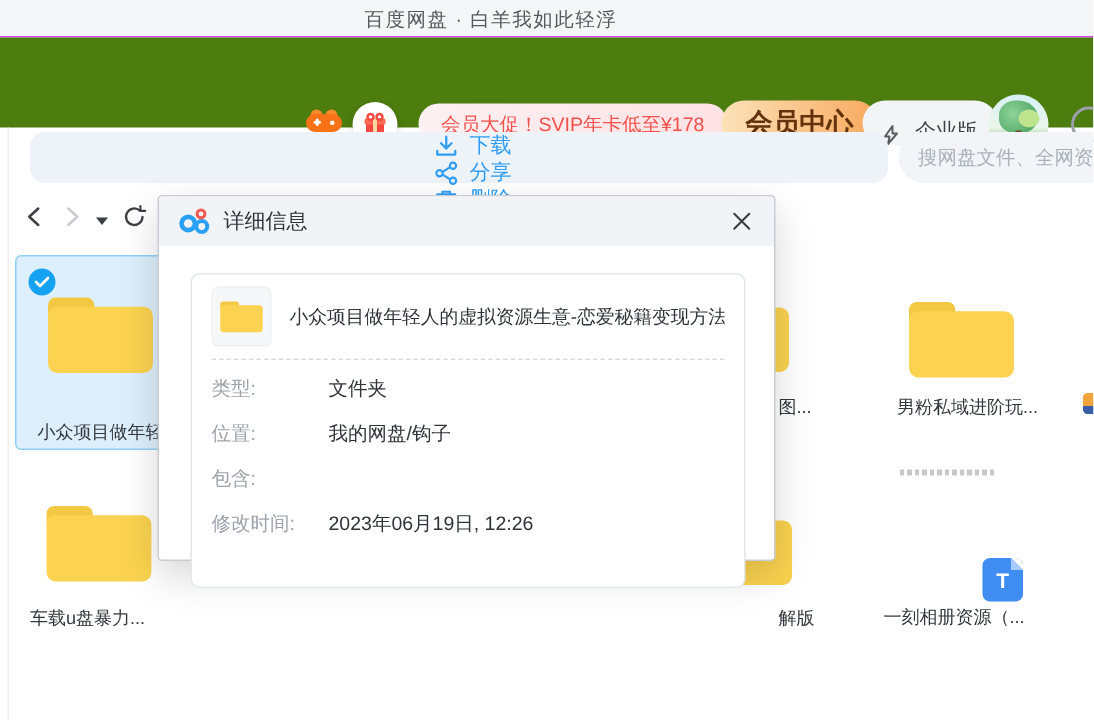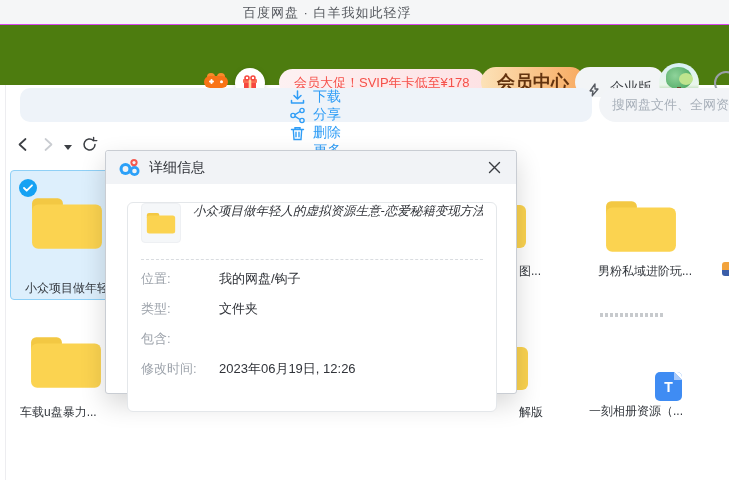--- a/index.html
+++ b/index.html
@@ -65,26 +65,26 @@
             background:repeating-linear-gradient(90deg,#9aa0a6 0 3px,transparent 3px 5px); }
   .ticon { position:absolute; left:655px; top:372px; width:27px; height:29px; background:#3f8cf3; border-radius:5px;
            z-index:1; display:flex; align-items:center; justify-content:center; color:#fff; font-size:14px; font-weight:bold; }
   .ticon::after { content:""; position:absolute; top:0; right:0; width:0; height:0;
                   border-top:8px solid #fff; border-left:8px solid #a9cafb; border-top-right-radius:5px; }
   .clipped-frag { position:absolute; left:722px; top:262px; width:10px; height:14px; border-radius:3px 0 0 3px;
                   background:linear-gradient(180deg,#f2a33c 60%,#3a5da8 60%); z-index:1; }
 
   
   .dialog { position:absolute; left:105px; top:130px; width:412px; height:244px; background:#fff; z-index:10;
-            border:1px solid #c9cdd3; border-radius:3px; box-shadow:0 10px 26px rgba(0,0,0,.16);margin-top:20px; }
+            border:1px solid #c9cdd3; border-radius:3px; box-shadow:0 10px 26px rgba(0,0,0,.16); }
   .dlg-header { height:33px; background:#f1f3f6; border-radius:3px 3px 0 0; display:flex; align-items:center; padding:0 13px; }
   .dlg-title { margin-left:8px; font-size:14px; color:#2f3238; }
   .dlg-close { margin-left:auto; width:18px; height:18px; display:flex; align-items:center; justify-content:center; cursor:pointer; }
   .card { position:absolute; left:21px; top:51px; width:370px; height:210px; border:1px solid #e4e7ea; border-radius:6px; background:#fff; }
-  .file-row { height:56px; display:flex; align-items:flex-start; gap:12px; padding:0 13px;font-style:italic; }
+  .file-row { height:56px; display:flex; align-items:center; gap:12px; padding:0 13px; }
   .file-icon-box { width:40px; height:40px; background:#f5f7f9; border:1px solid #eef0f3; border-radius:4px;
                    display:flex; align-items:center; justify-content:center; flex:none; }
   .file-name { font-size:12.5px; color:#303339; white-space:nowrap; overflow:hidden; }
   .dashed { border:none; border-top:1px dashed #d9dce0; margin:0 13px; }
   .rows { padding:4px 13px 0; }
   .drow { height:30px; display:flex; align-items:center; font-size:13px; }
   .dlabel { width:78px; color:#9da3ab; flex:none; }
   .dvalue { color:#303339; }
 </style>
 </head>
@@ -249,28 +249,28 @@
           <svg width="30" height="24" viewBox="0 0 72 54">
             <rect x="2" y="3" width="30" height="16" rx="5" fill="#f3c843"></rect>
             <rect x="2" y="9" width="68" height="43" rx="6" fill="#fbd350"></rect>
           </svg>
         </div>
         <div class="file-name">小众项目做年轻人的虚拟资源生意-恋爱秘籍变现方法</div>
       </div>
       <hr class="dashed">
       <div class="rows">
         <div class="drow">
+          <span class="dlabel">类型:</span>
+          <span class="dvalue">文件夹</span>
+        </div>
+        <div class="drow">
           <span class="dlabel">位置:</span>
           <span class="dvalue">我的网盘/钩子</span>
         </div>
         <div class="drow">
-          <span class="dlabel">类型:</span>
-          <span class="dvalue">文件夹</span>
-        </div>
-        <div class="drow">
           <span class="dlabel">包含:</span>
         </div>
         <div class="drow">
           <span class="dlabel">修改时间:</span>
           <span class="dvalue">2023年06月19日, 12:26</span>
         </div>
       </div>
     </div>
   </div>
 

